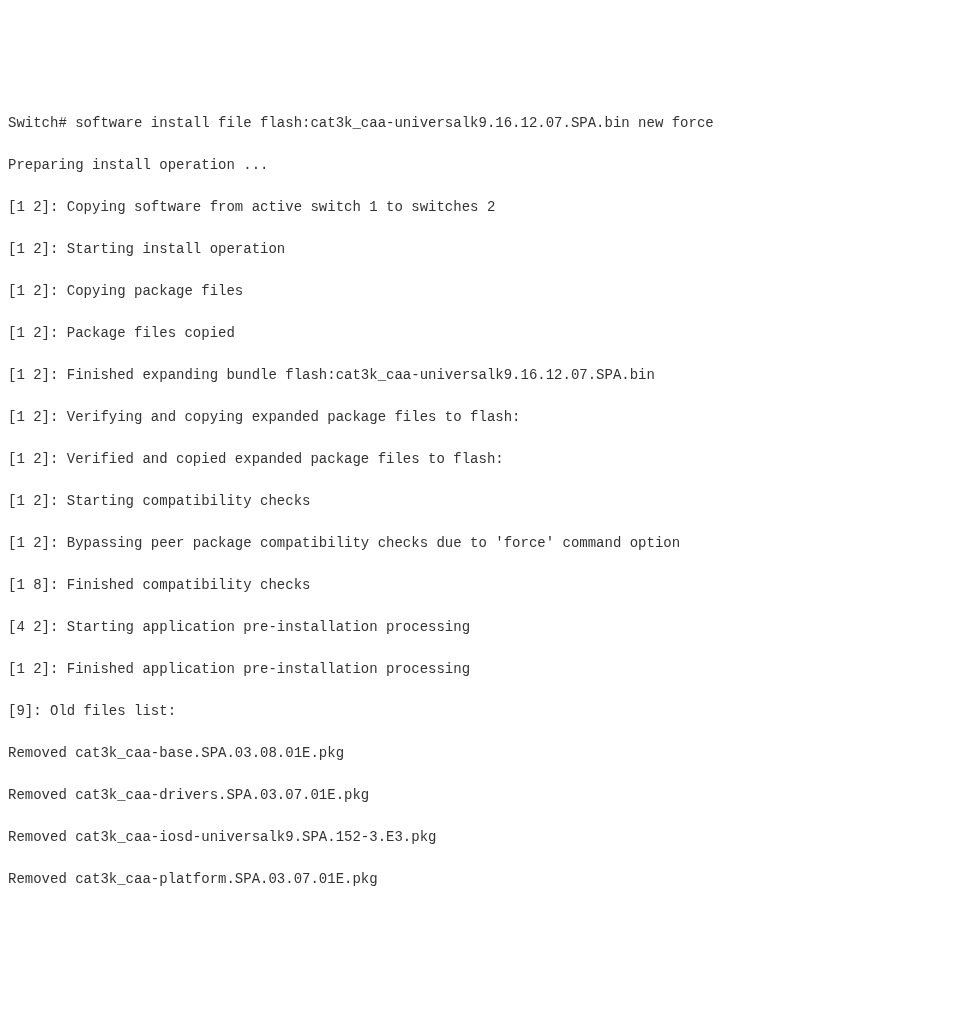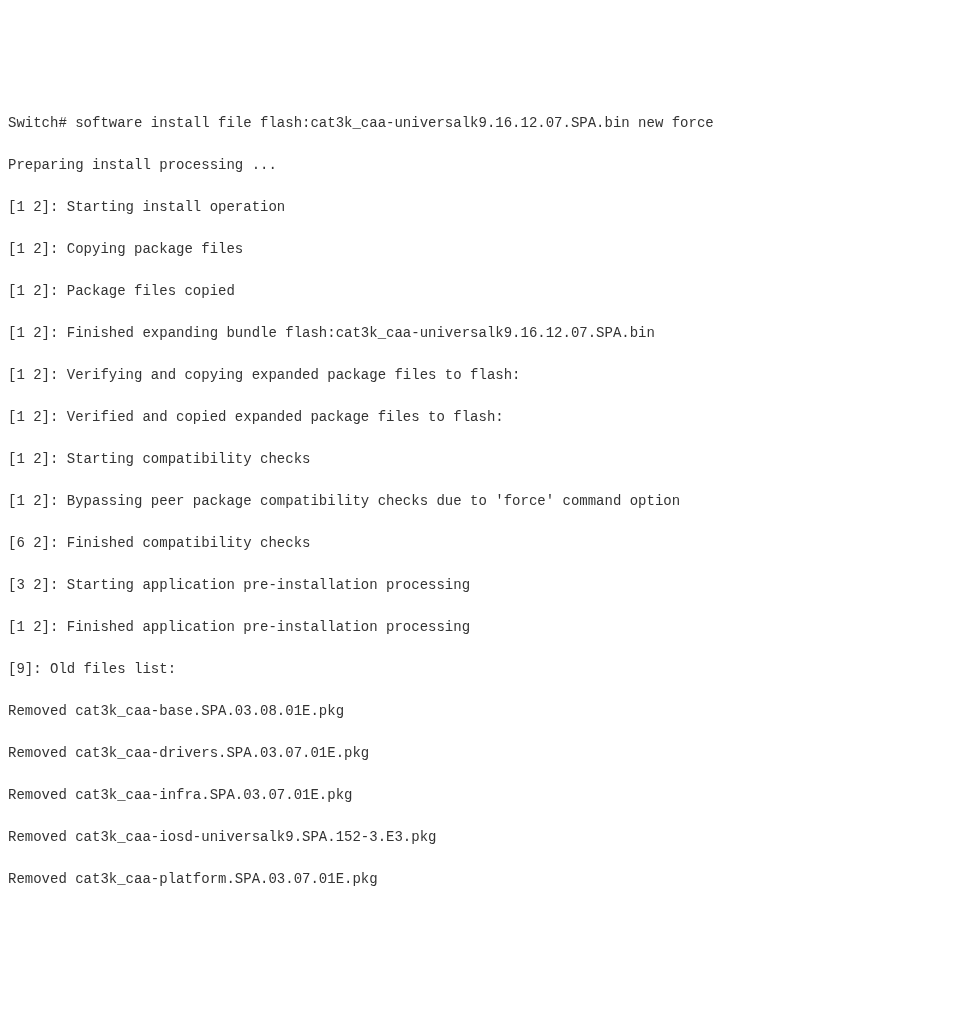--- a/index.html
+++ b/index.html
@@ -20,36 +20,36 @@
       font-family: Liberation Mono, monospace;
     }
   </style>
 </head>
 <body>
 
 
 
 <div class="term">
 <span class="line">Switch# software install file flash:cat3k_caa-universalk9.16.12.07.SPA.bin new force</span>
-<span class="line">Preparing install processing ...</span>
+<span class="line">Preparing install operation ...</span>
+<span class="line">[1 2]: Copying software from active switch 1 to switches 2</span>
 <span class="line">[1 2]: Starting install operation</span>
 <span class="line">[1 2]: Copying package files</span>
 <span class="line">[1 2]: Package files copied</span>
 <span class="line">[1 2]: Finished expanding bundle flash:cat3k_caa-universalk9.16.12.07.SPA.bin</span>
 <span class="line">[1 2]: Verifying and copying expanded package files to flash:</span>
 <span class="line">[1 2]: Verified and copied expanded package files to flash:</span>
 <span class="line">[1 2]: Starting compatibility checks</span>
 <span class="line">[1 2]: Bypassing peer package compatibility checks due to 'force' command option</span>
-<span class="line">[6 2]: Finished compatibility checks</span>
-<span class="line">[3 2]: Starting application pre-installation processing</span>
+<span class="line">[1 8]: Finished compatibility checks</span>
+<span class="line">[4 2]: Starting application pre-installation processing</span>
 <span class="line">[1 2]: Finished application pre-installation processing</span>
 <span class="line">[9]: Old files list:</span>
 <span class="line">Removed cat3k_caa-base.SPA.03.08.01E.pkg</span>
 <span class="line">Removed cat3k_caa-drivers.SPA.03.07.01E.pkg</span>
-<span class="line">Removed cat3k_caa-infra.SPA.03.07.01E.pkg</span>
 <span class="line">Removed cat3k_caa-iosd-universalk9.SPA.152-3.E3.pkg</span>
 <span class="line">Removed cat3k_caa-platform.SPA.03.07.01E.pkg</span>
 
 
 
 
 
 
 
 

